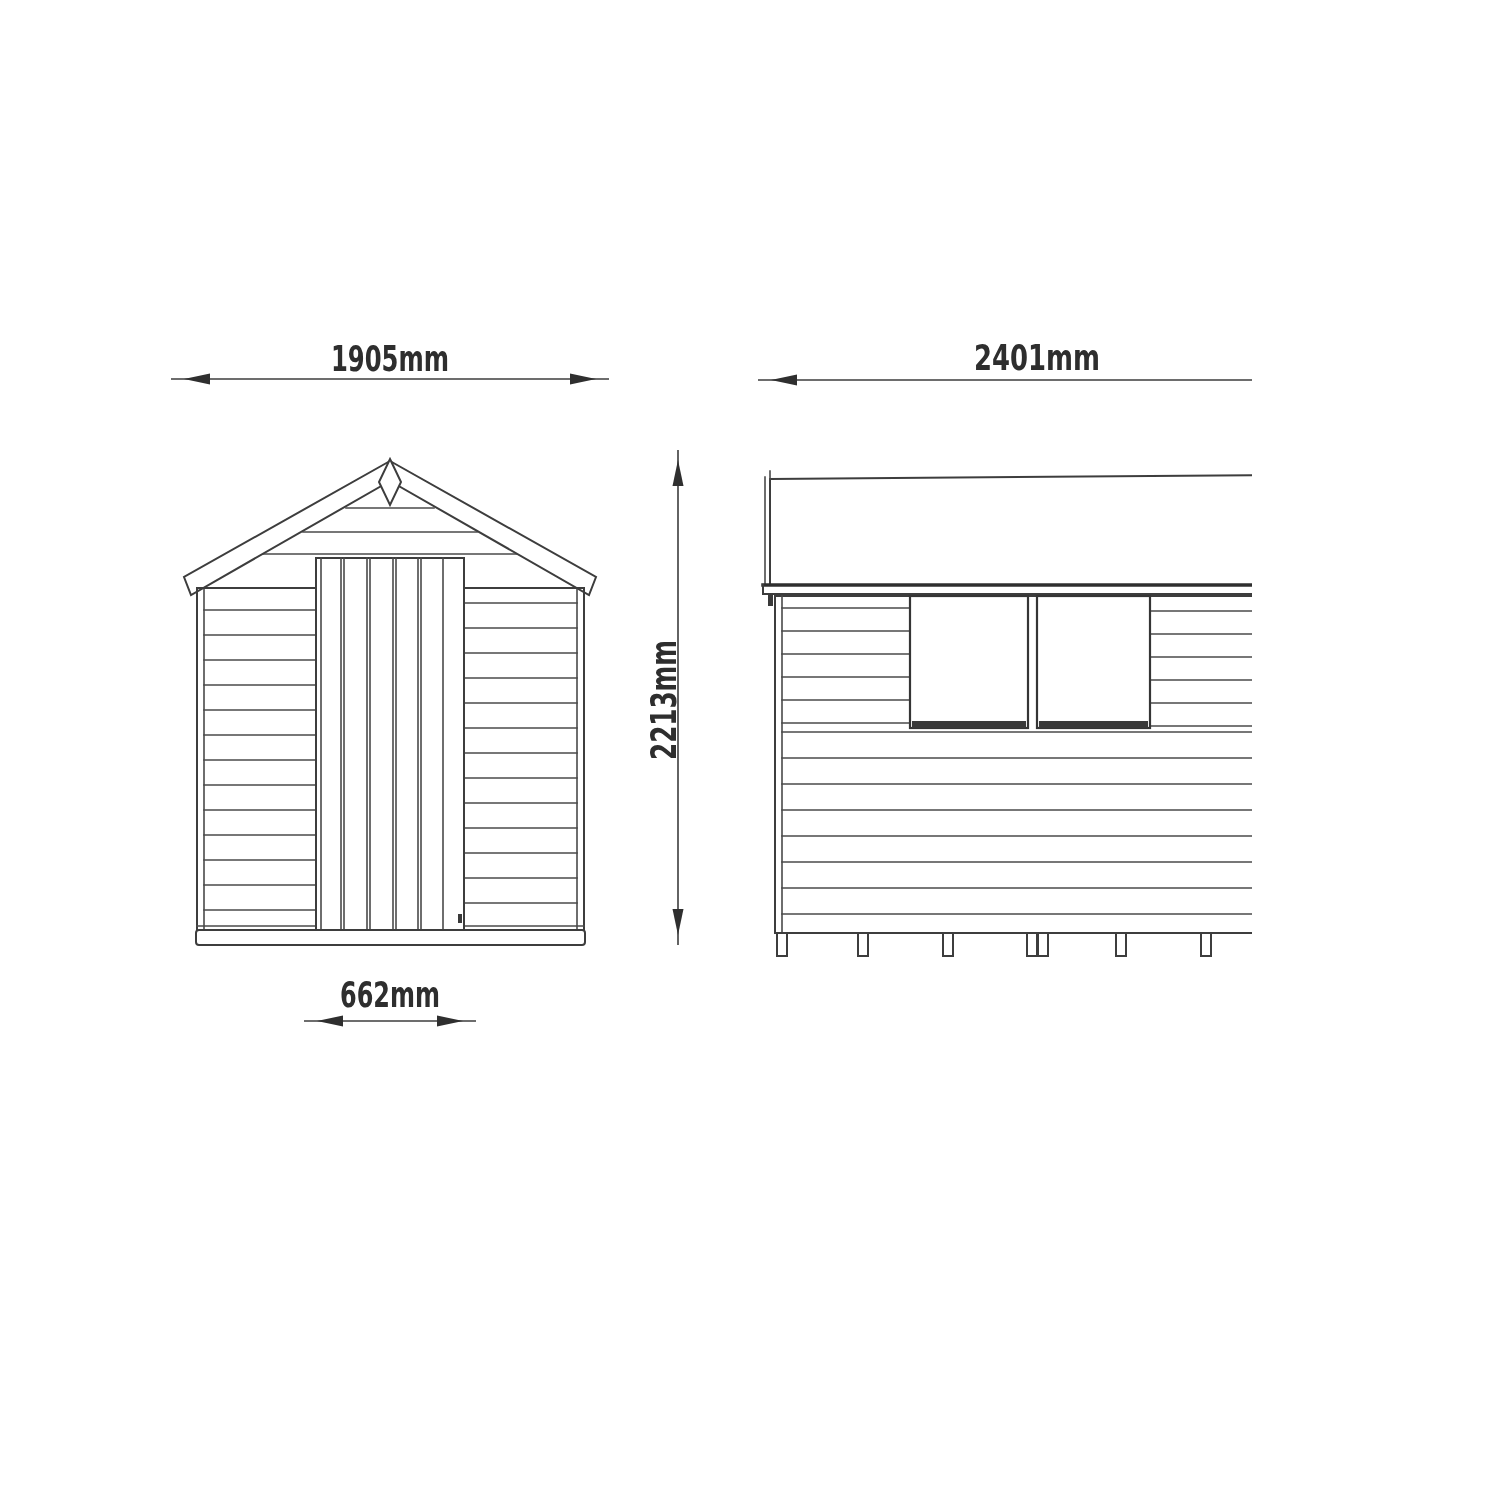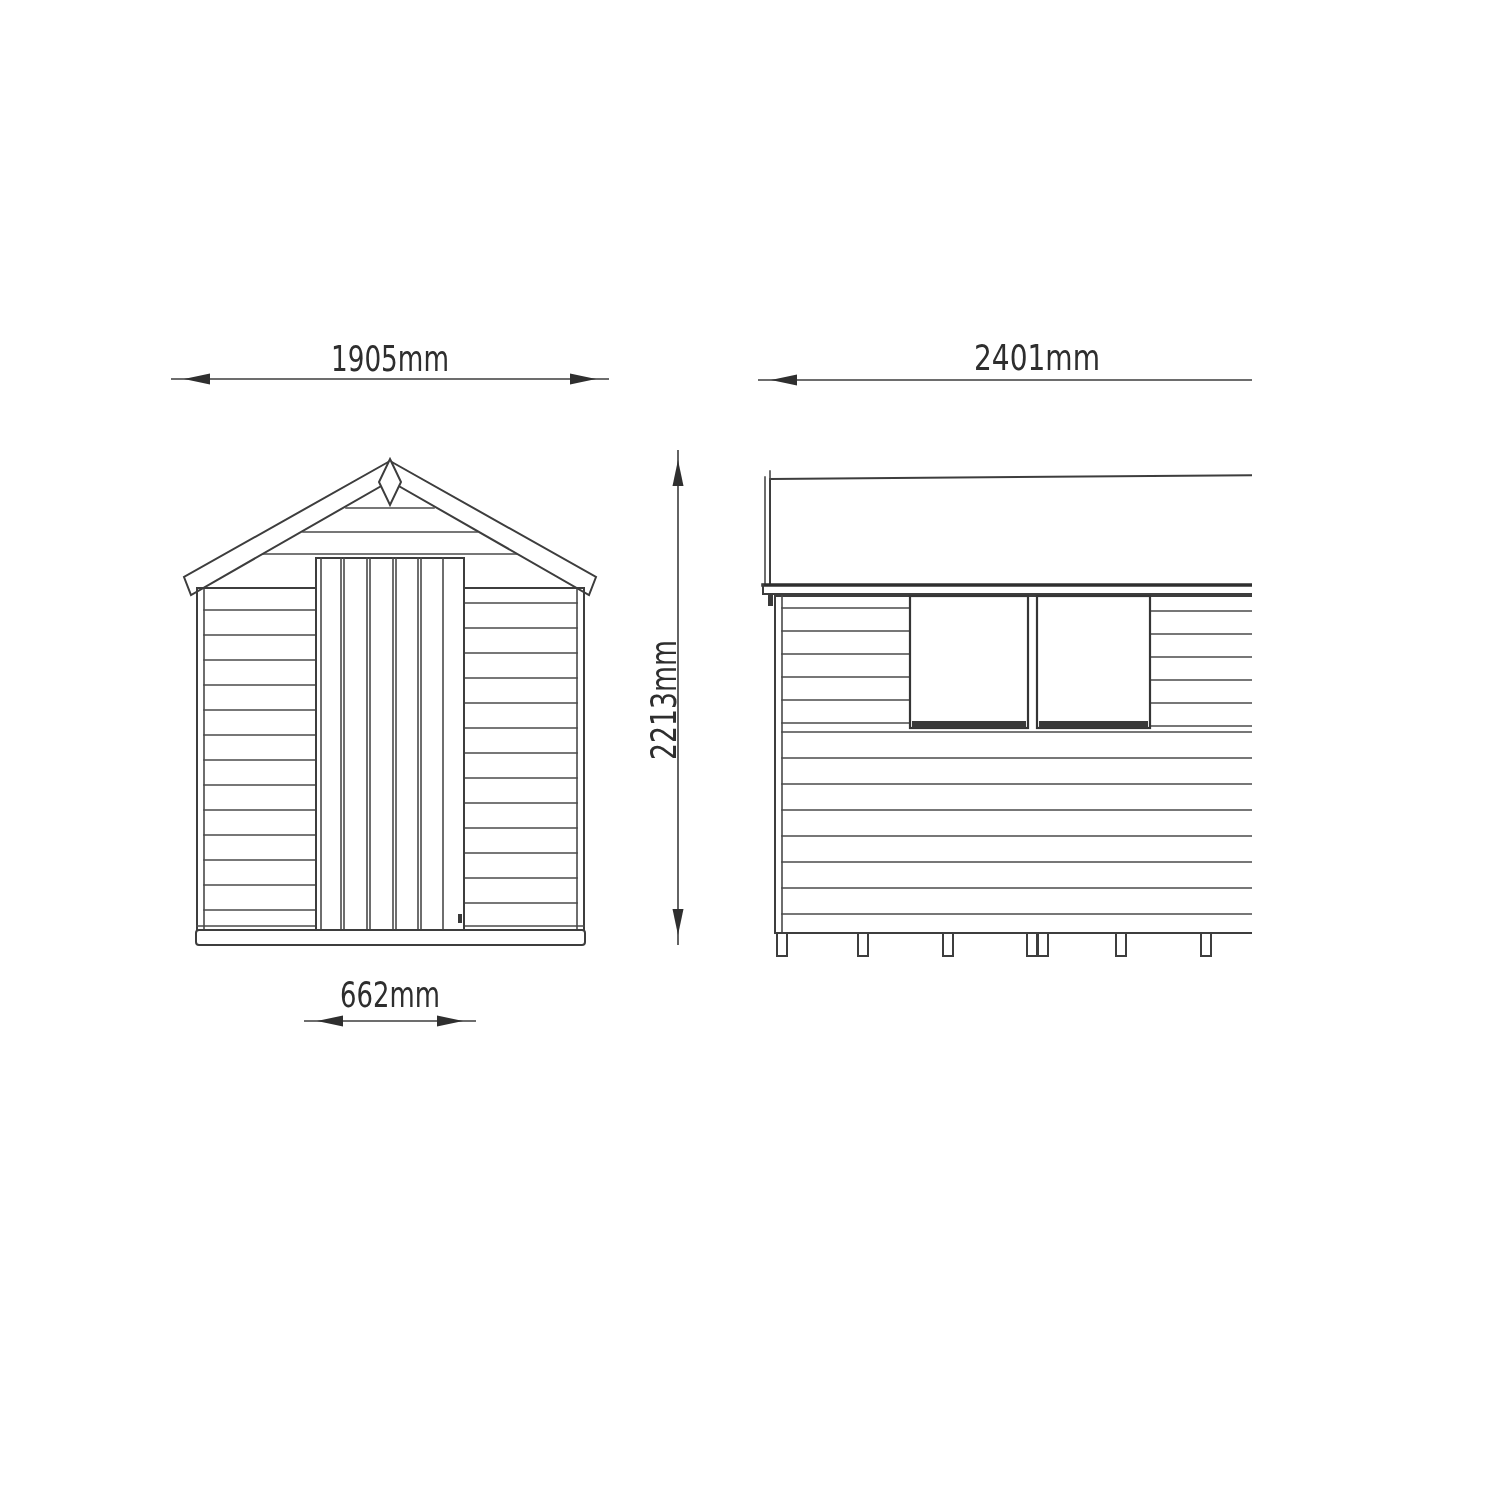--- a/index.html
+++ b/index.html
@@ -7,20 +7,21 @@
     padding: 0;
     background: #ffffff;
   }
   .canvas {
     position: relative;
     width: 1252px;
     height: 1500px;
     background: #ffffff;
     overflow: hidden;
     font-family: "DejaVu Sans", "Liberation Sans", sans-serif;
+    font-weight: bold;
   }
   svg { display: block; }
 
   
   .ln   { stroke: #3d3d3d; stroke-width: 2;   fill: none; stroke-linecap: square; }
   .lt   { stroke: #4a4a4a; stroke-width: 1.6; fill: none; stroke-linecap: square; }
   .thk  { stroke: #2f2f2f; stroke-width: 3.5; fill: none; stroke-linecap: square; }
   .wf   { fill: #ffffff; stroke: #3d3d3d; stroke-width: 2; }
   .wf22 { fill: #ffffff; stroke: #353535; stroke-width: 2.2; }
   .dk   { fill: #3a3a3a; stroke: none; }

